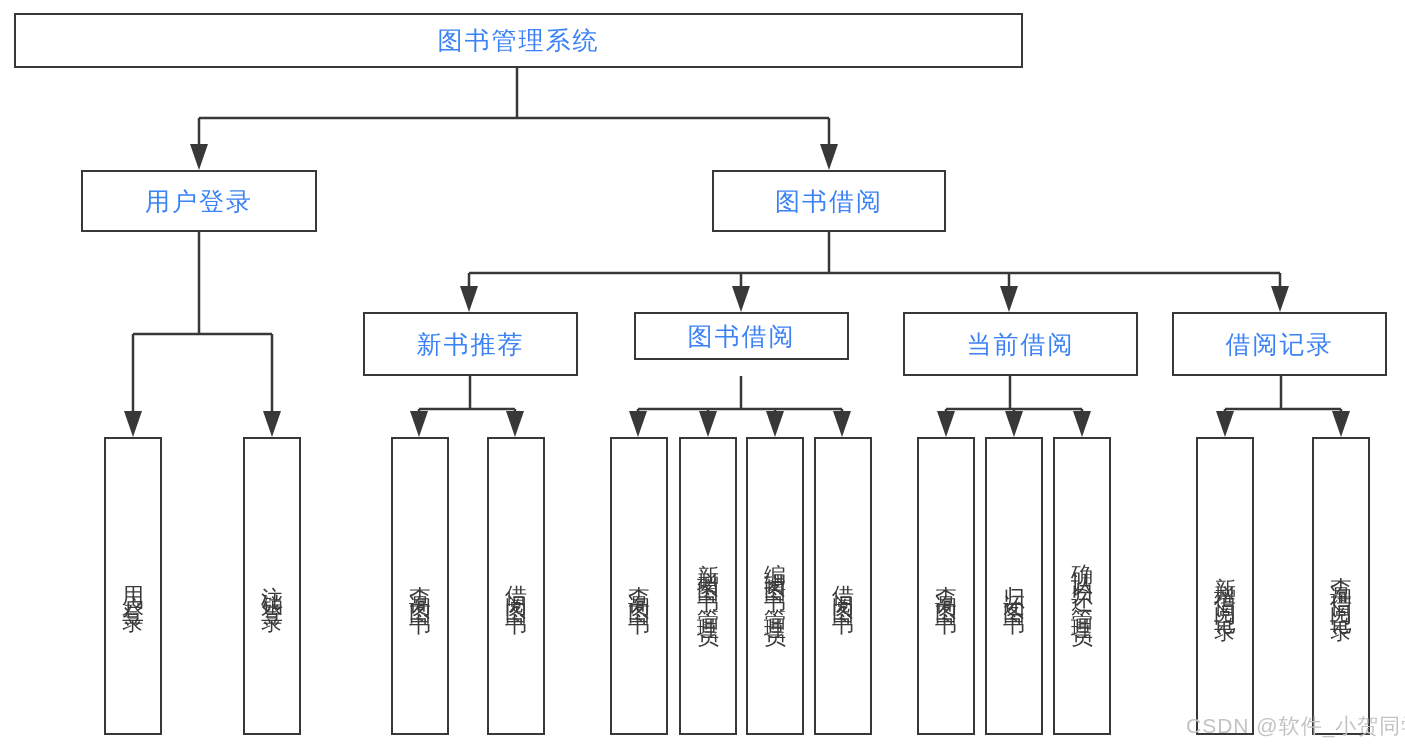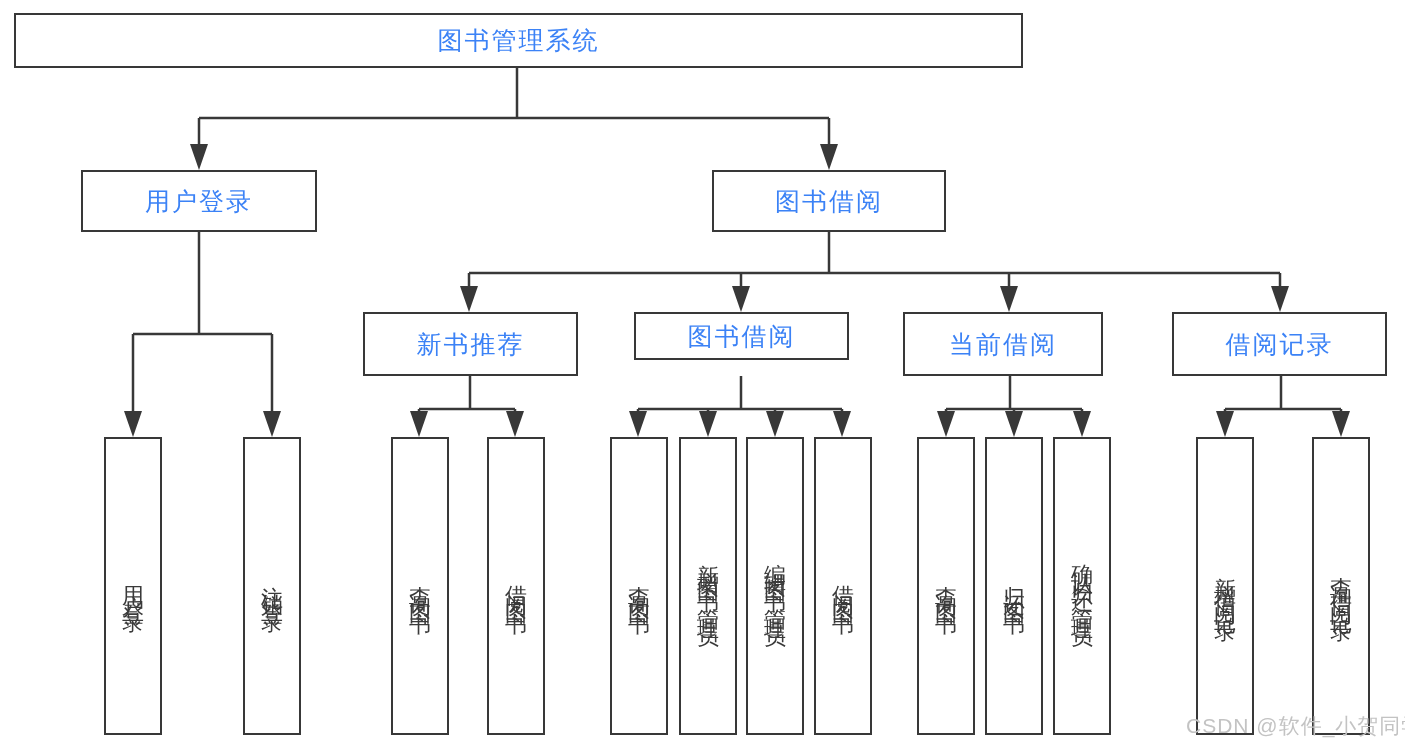--- a/index.html
+++ b/index.html
@@ -77,21 +77,21 @@
   <div class="hbox" style="left:712px; top:170px; width:234px; height:62px;">
     <span>图书借阅</span>
   </div>
 
   <div class="hbox" style="left:363px; top:312px; width:215px; height:64px;">
     <span>新书推荐</span>
   </div>
   <div class="hbox" style="left:634px; top:312px; width:215px; height:48px;">
     <span>图书借阅</span>
   </div>
-  <div class="hbox" style="left:903px; top:312px; width:200px; height:64px;">
+  <div class="hbox" style="left:903px; top:312px; width:235px; height:64px;">
     <span>当前借阅</span>
   </div>
   <div class="hbox" style="left:1172px; top:312px; width:215px; height:64px;">
     <span>借阅记录</span>
   </div>
 
   <div class="vbox" style="left:104px;">
     <span class="vtext">用户登录</span>
   </div>
   <div class="vbox" style="left:243px;">

